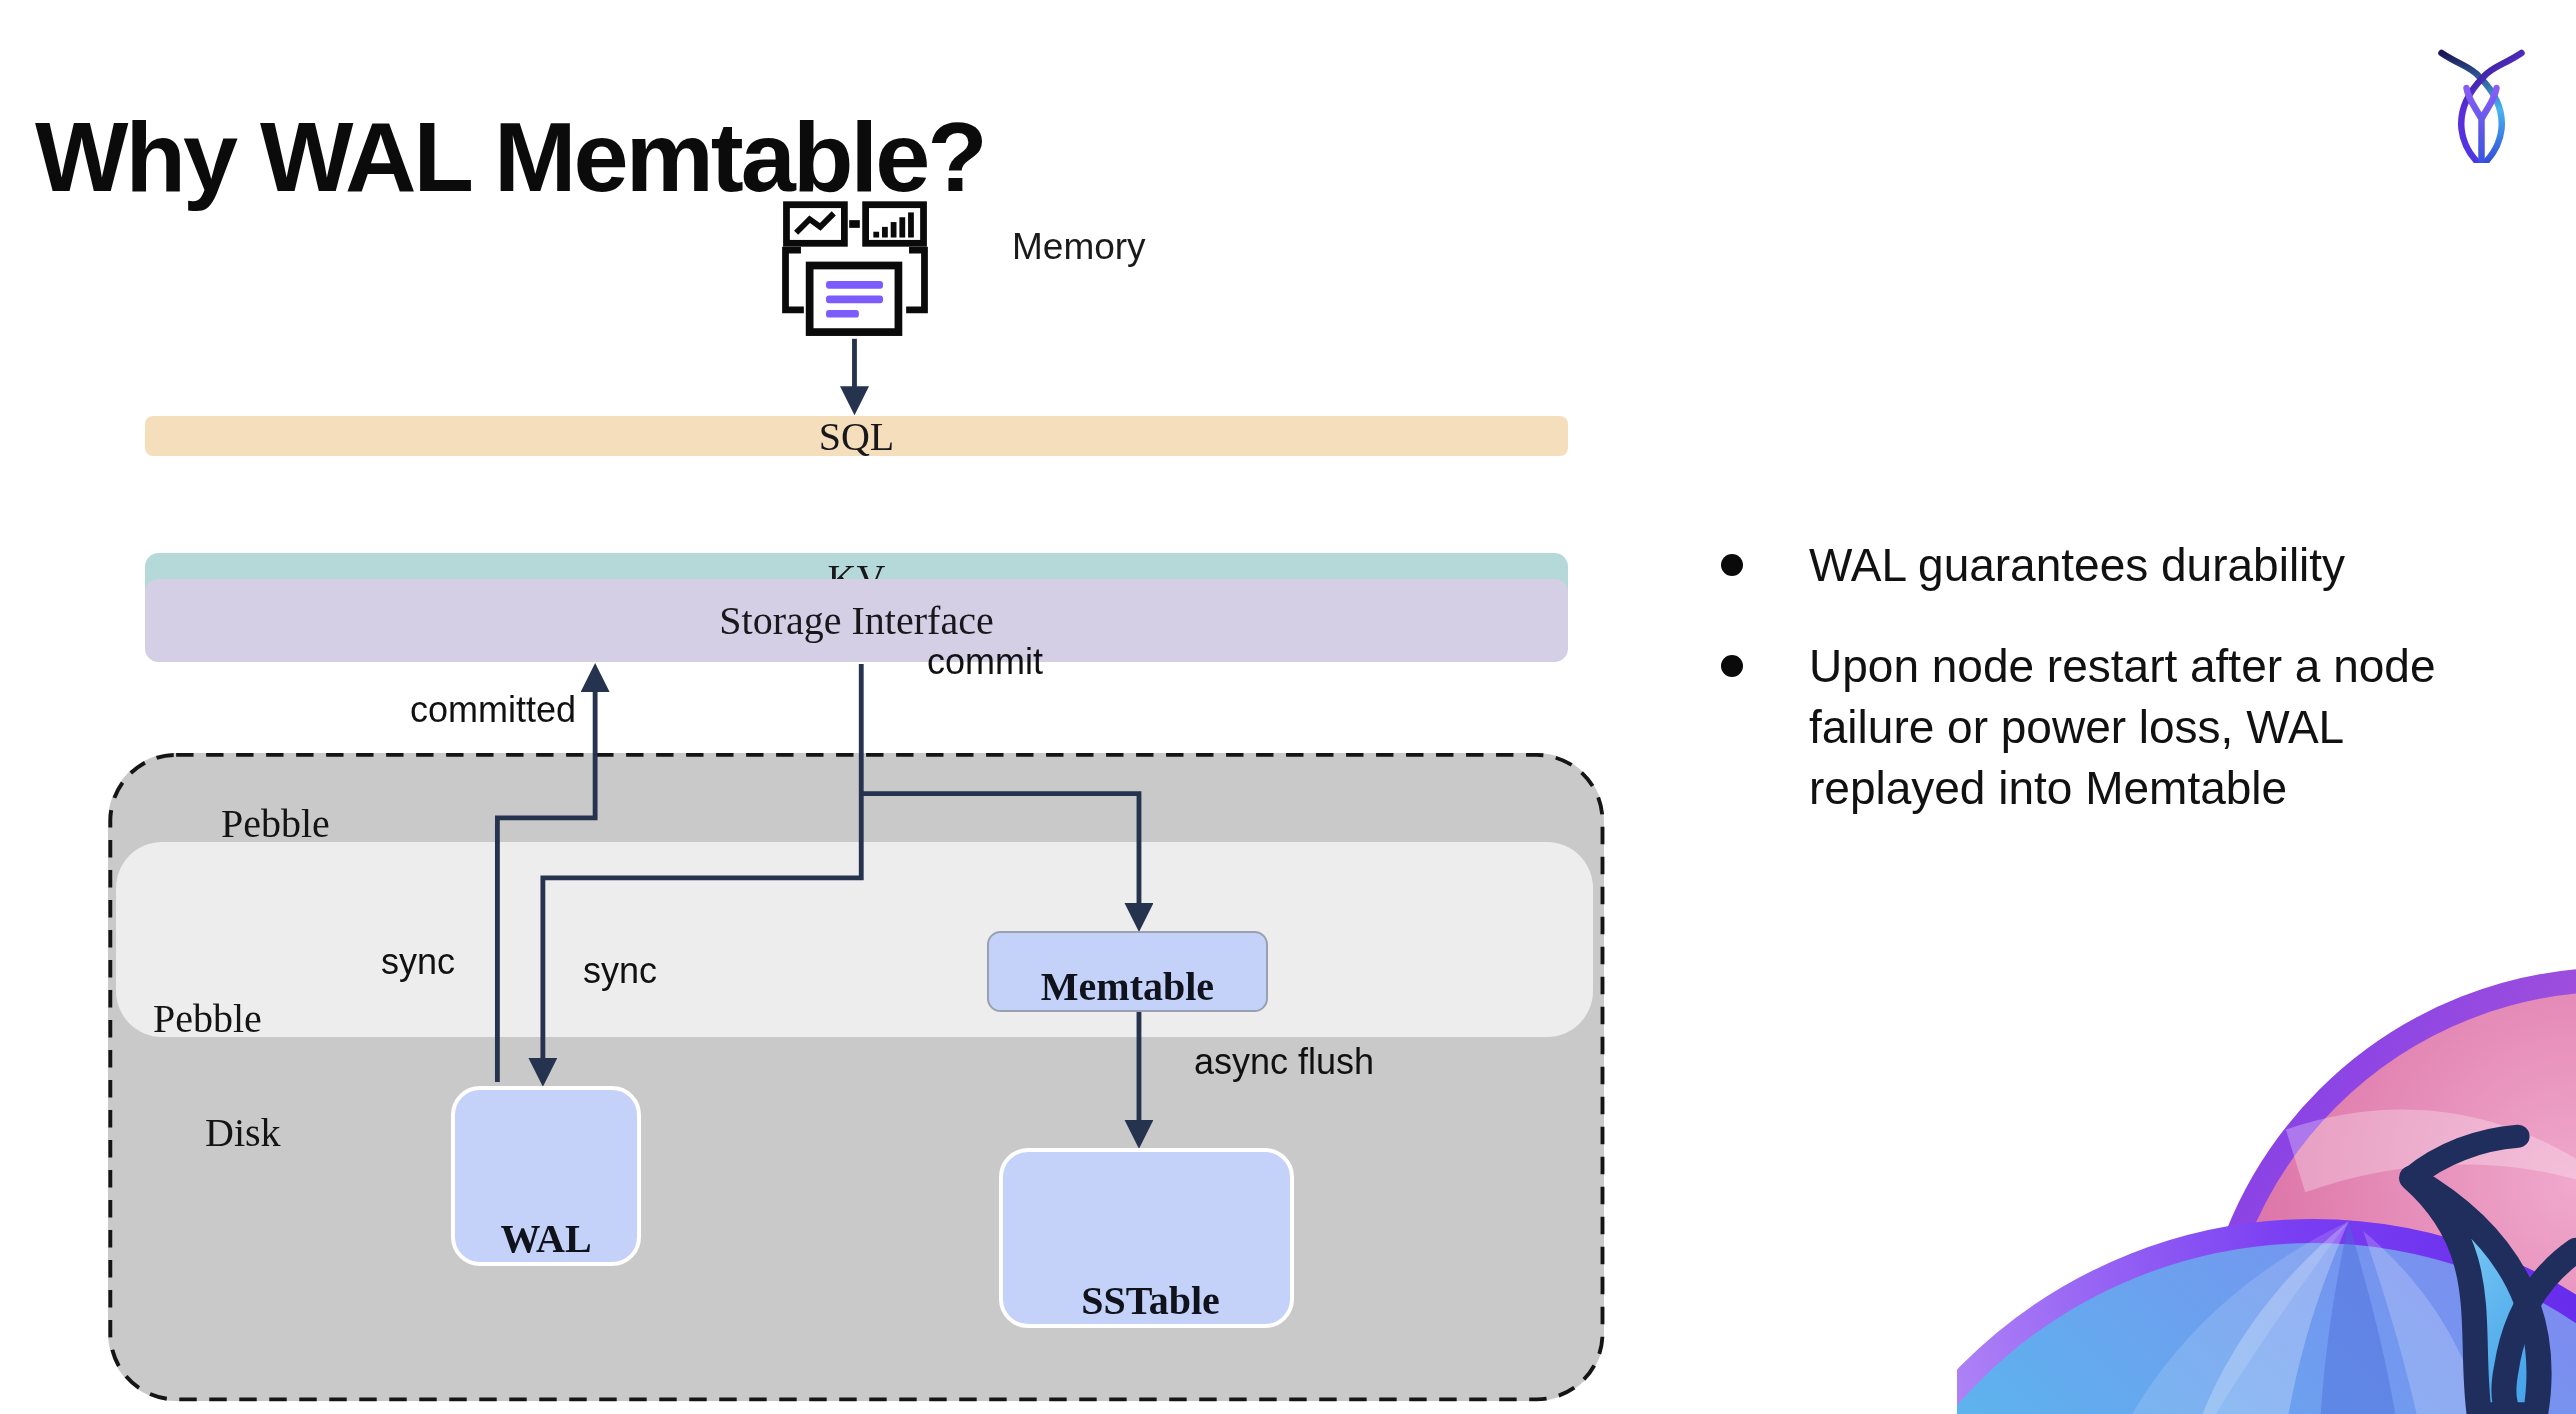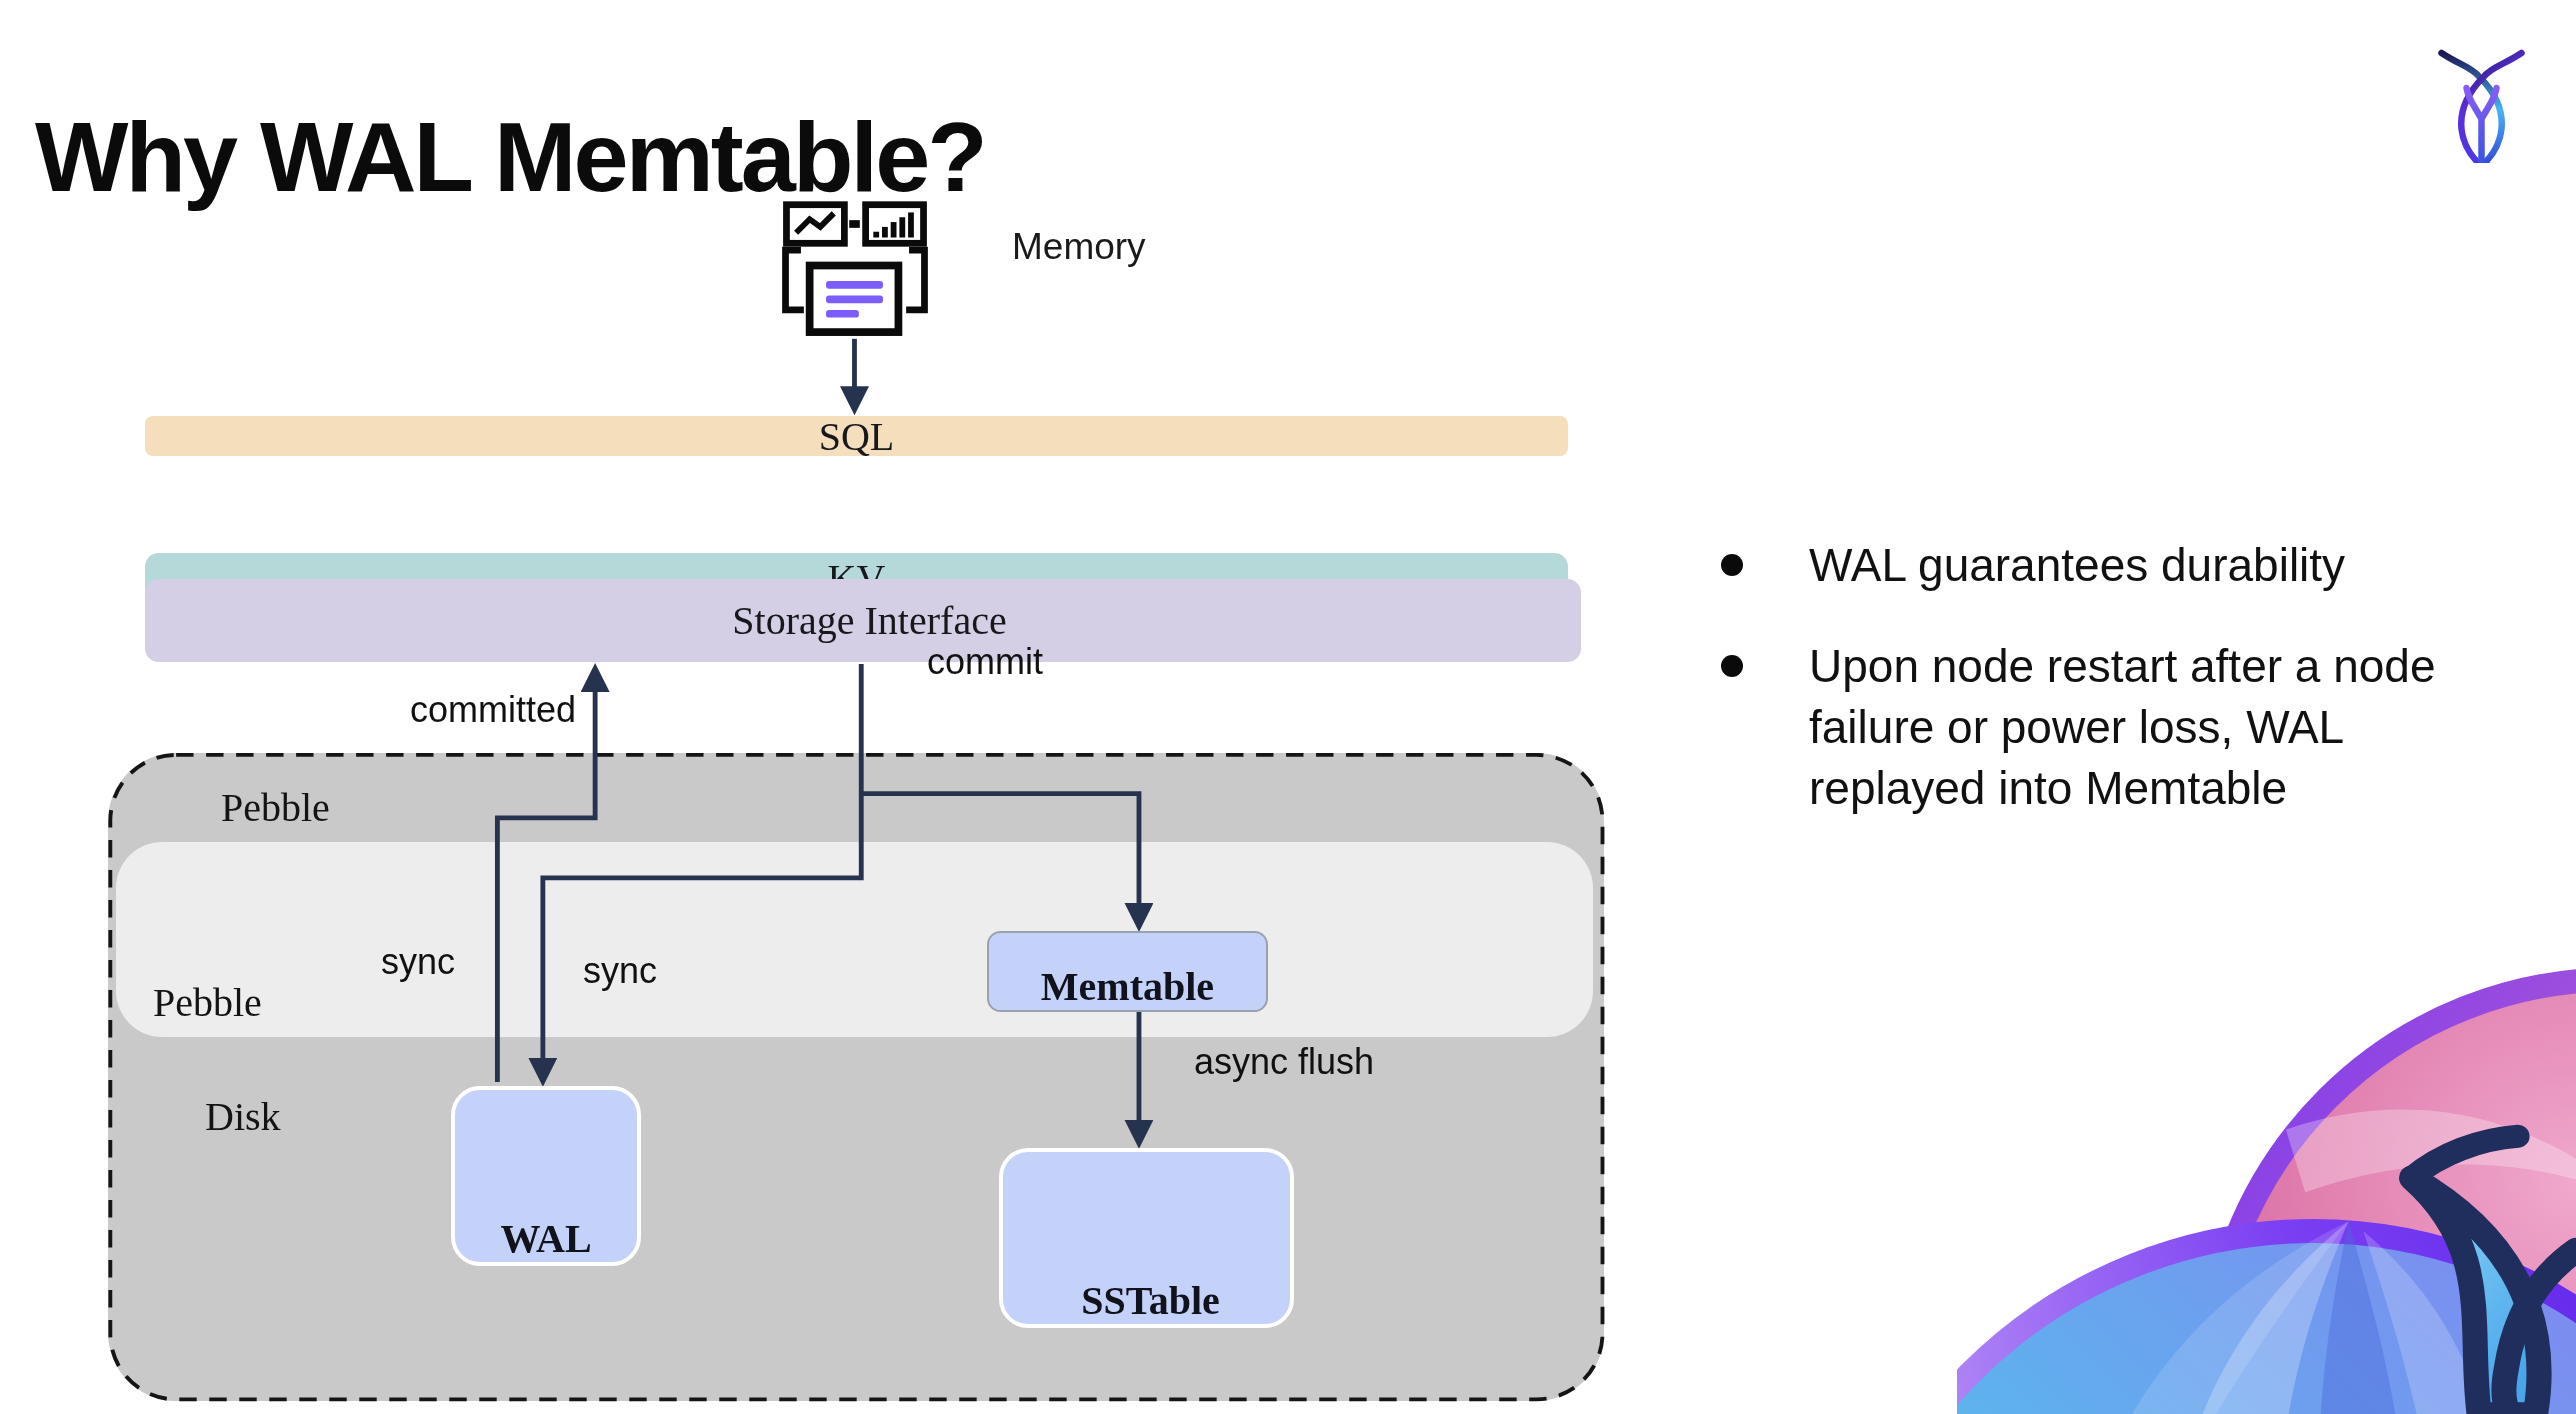--- a/index.html
+++ b/index.html
@@ -20,33 +20,33 @@
   .client-label{position:absolute;left:1012px;top:226px;font-size:37px;color:#1a1a1a;}
   
   .bar{
     position:absolute;left:145px;width:1423px;border-radius:13.5px;
     display:flex;align-items:center;justify-content:center;
     font-family:"Liberation Serif","DejaVu Serif",serif;font-size:40px;color:#17171c;
     z-index:4;
   }
   .bar-sql{top:416px;height:40px;background:#f4debb;border-radius:8px;}
   .bar-kv{top:505px;height:50px;background:#b5d9d9;margin-top:48px;}
-  .bar-storage{top:579px;height:83px;background:#d4cfe4;padding-left:13px;}
+  .bar-storage{top:579px;height:83px;background:#d4cfe4;}
   
   .pebble{
     position:absolute;left:108px;top:753px;width:1496px;height:648px;
     background:#c9c9c9;border-radius:68px;z-index:1;
   }
   .memory-band{
     position:absolute;left:116px;top:842px;width:1477px;height:195px;
     background:#ededed;border-radius:46px;z-index:2;
   }
   .zone-label{
     position:absolute;z-index:5;font-family:"Liberation Serif","DejaVu Serif",serif;
-    font-size:40px;color:#141414;
+    font-size:40px;color:#141414;margin-top:16px;
   }
   .lbl-pebble{left:221px;top:784px;}
   .lbl-memory{left:153px;top:979px;}
   .lbl-disk{left:205px;top:1093px;}
   
   .node{
     position:absolute;z-index:4;background:#c4d1f8;
     display:flex;align-items:flex-end;justify-content:center;
     font-family:"Liberation Serif","DejaVu Serif",serif;font-weight:700;
     font-size:40px;color:#10131c;

